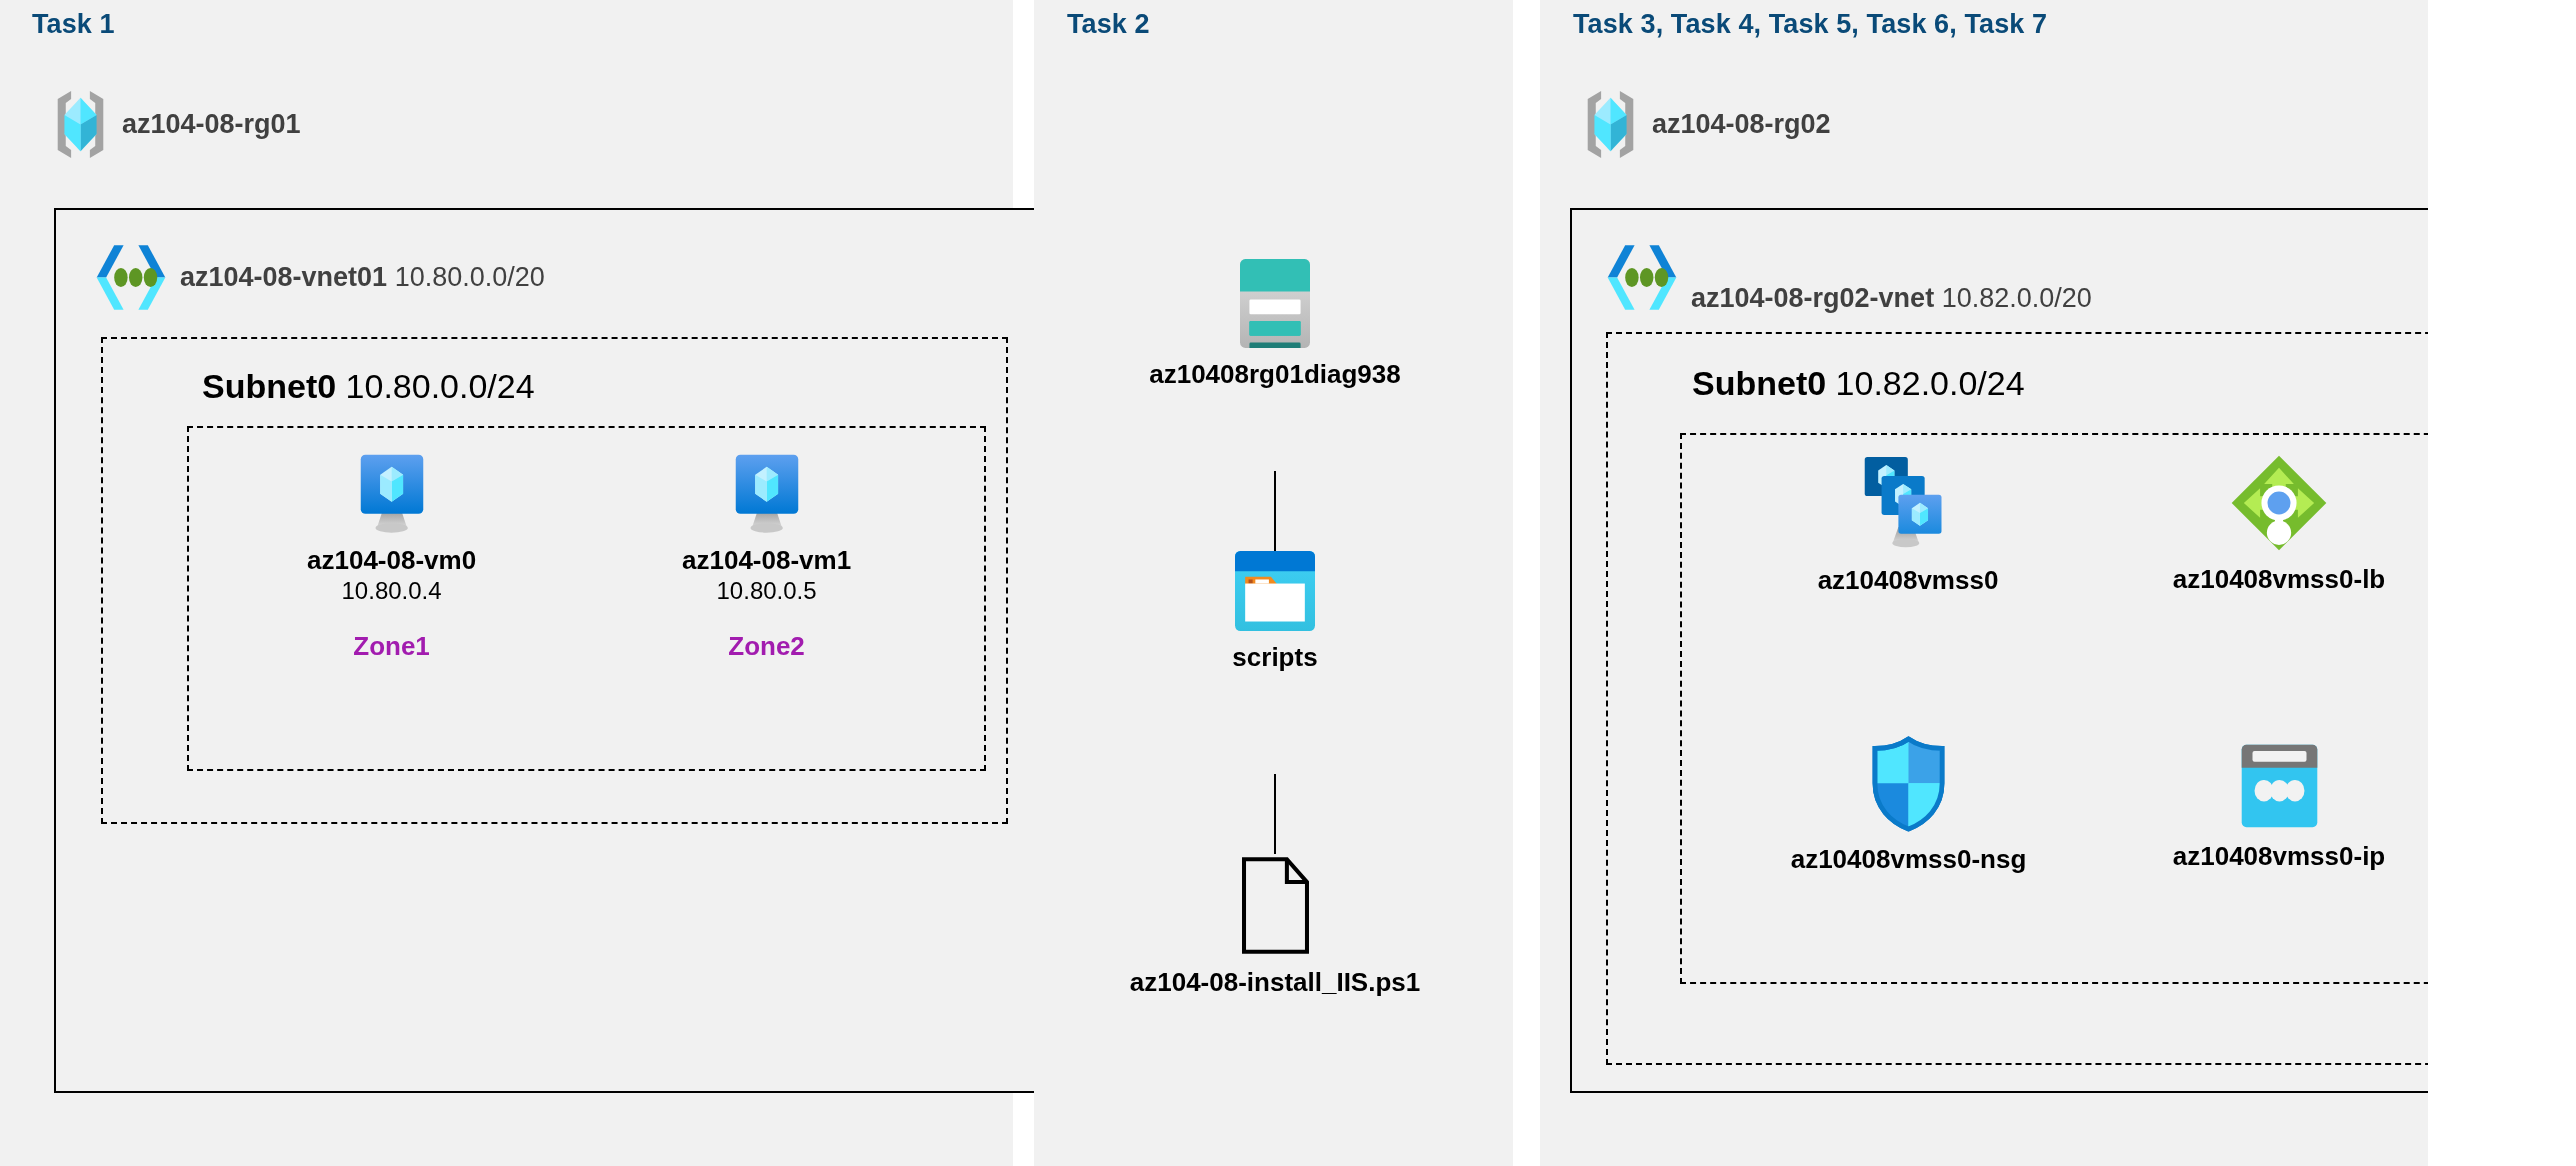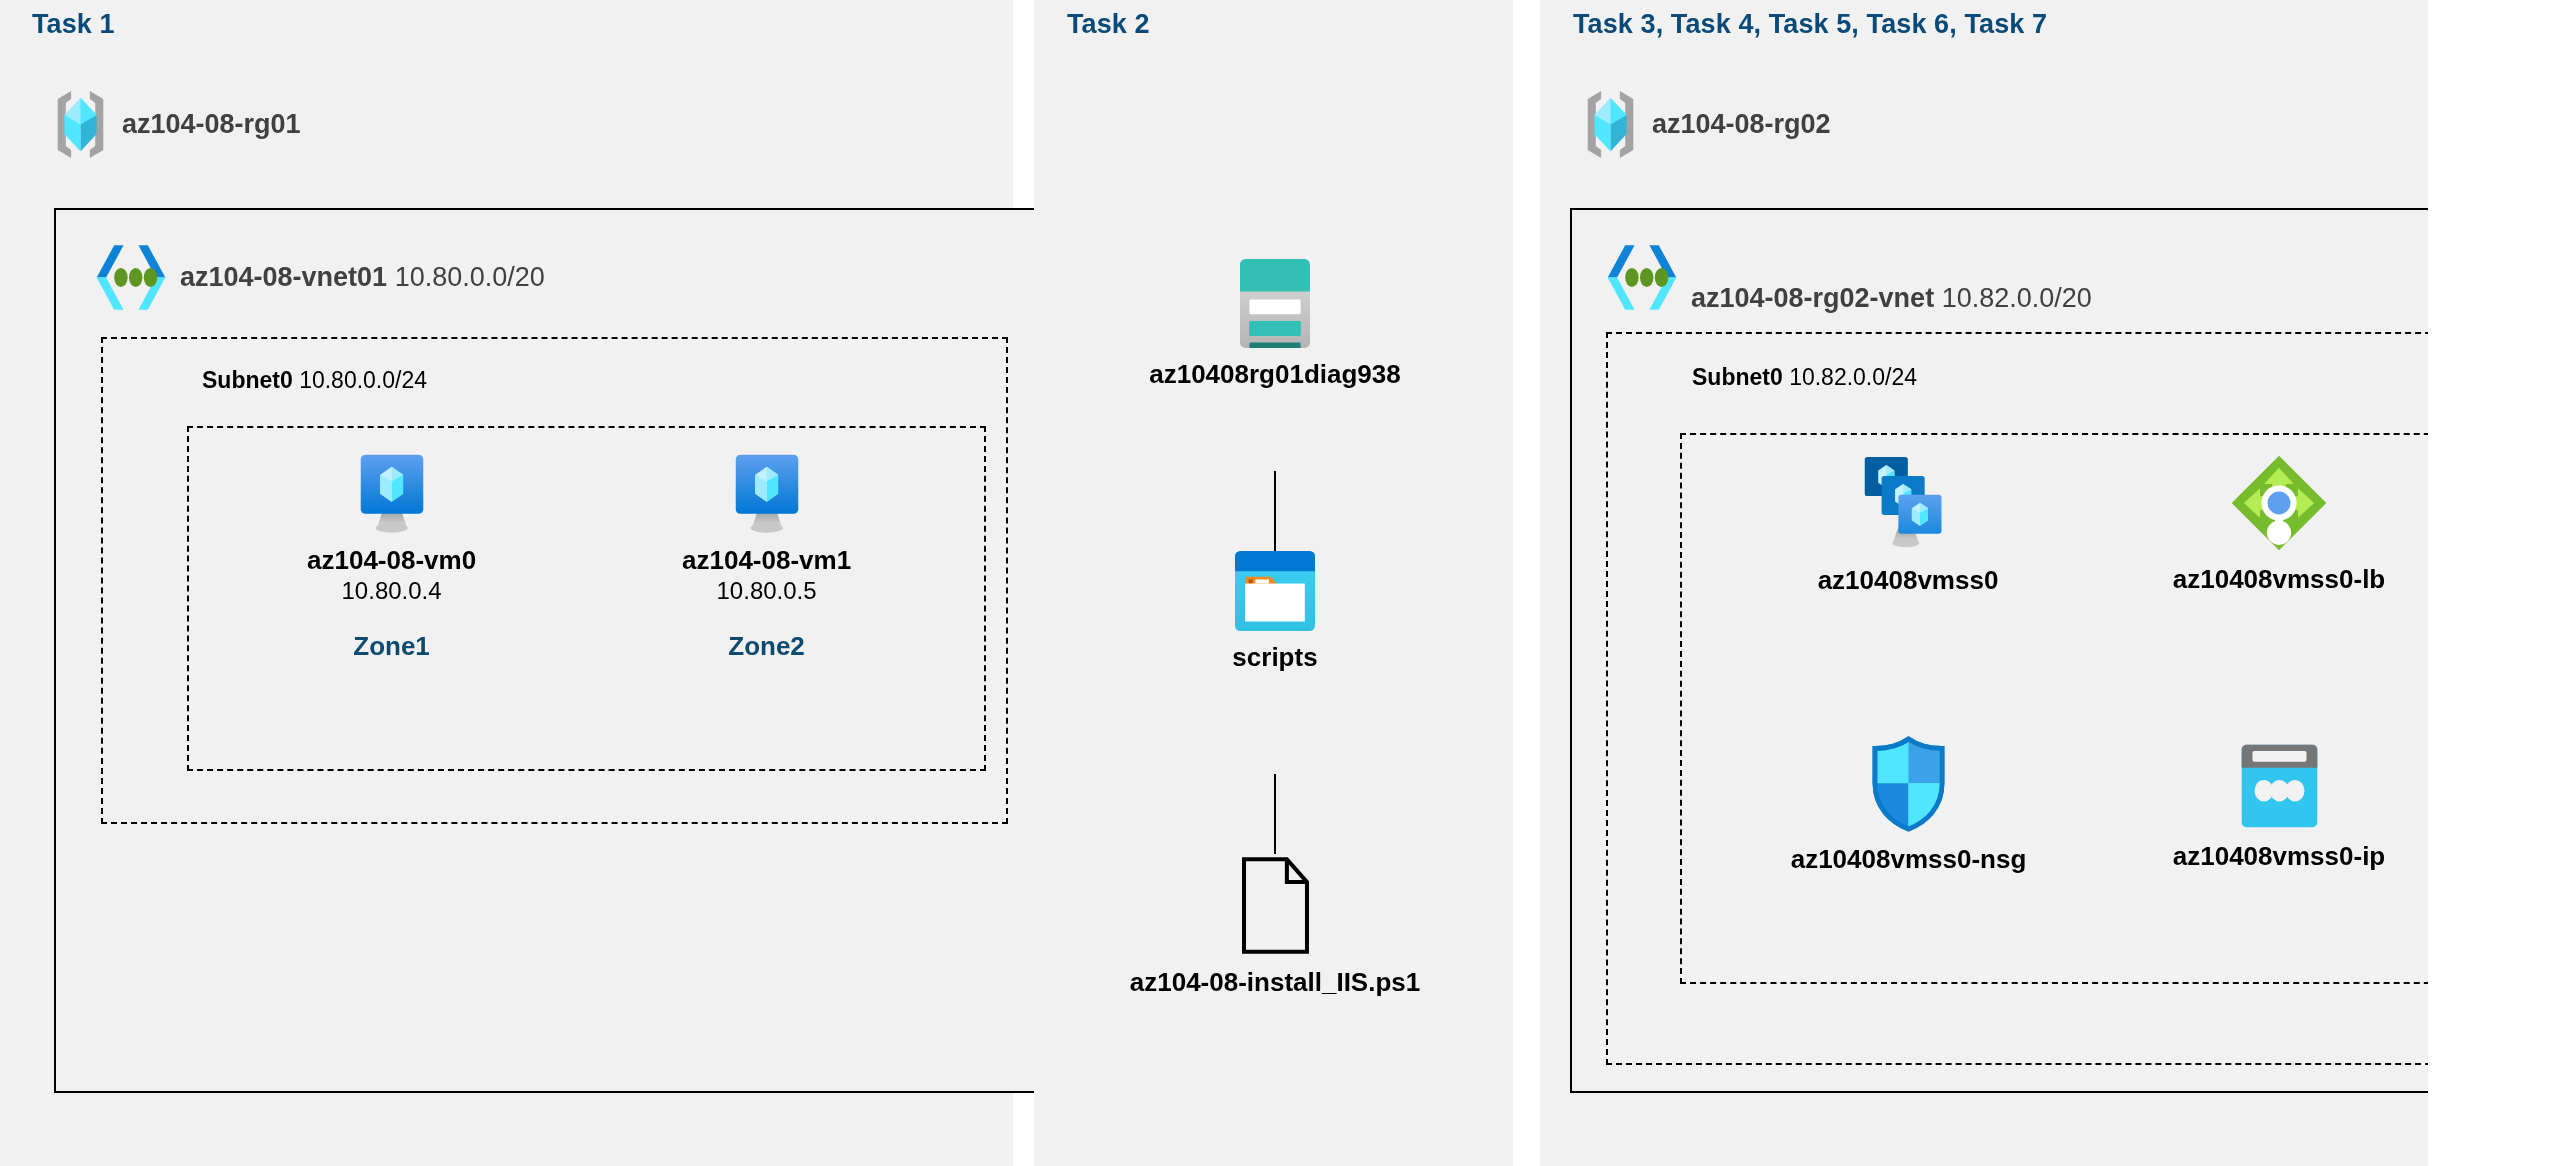--- a/index.html
+++ b/index.html
@@ -10,27 +10,27 @@
   .panel-title{position:absolute;color:#0a4a78;font-weight:bold;font-size:27px;letter-spacing:0.1px;white-space:nowrap;}
 
   .solidbox{position:absolute;border:2.7px solid #000000;background:#f1f1f1;box-sizing:border-box;}
   .dashbox{position:absolute;border:2.7px dashed #000000;background:transparent;box-sizing:border-box;}
 
   .hdr-row{position:absolute;display:flex;align-items:center;gap:12px;white-space:nowrap;}
   .hdr-text{font-size:27px;color:#404040;}
   .hdr-text b{font-weight:bold;}
   .hdr-text span.cidr{font-weight:normal;}
 
-  .sub-label{position:absolute;font-size:23px;color:#000;white-space:nowrap;}
+  .sub-label{position:absolute;font-size:34px;color:#000;white-space:nowrap;}
   .sub-label b{font-weight:bold;}
 
   .node{position:absolute;display:flex;flex-direction:column;align-items:center;}
   .node-label{font-size:26px;font-weight:bold;color:#000;white-space:nowrap;margin-top:10.8px;text-align:left;}
   .node-sub{font-size:24px;font-weight:normal;color:#000;white-space:nowrap;text-align:center;margin-top:1.3px;}
-  .node-zone{font-size:26px;font-weight:bold;color:#0c4a6e;white-space:nowrap;text-align:center;margin-top:26px;}
+  .node-zone{font-size:26px;font-weight:bold;color:#a21caf;white-space:nowrap;text-align:center;margin-top:26px;}
 
   .connector{position:absolute;width:2px;background:#000;}
 
   svg{display:block;}
 </style>
 </head>
 <body>
 
 <div id="stage">
 

